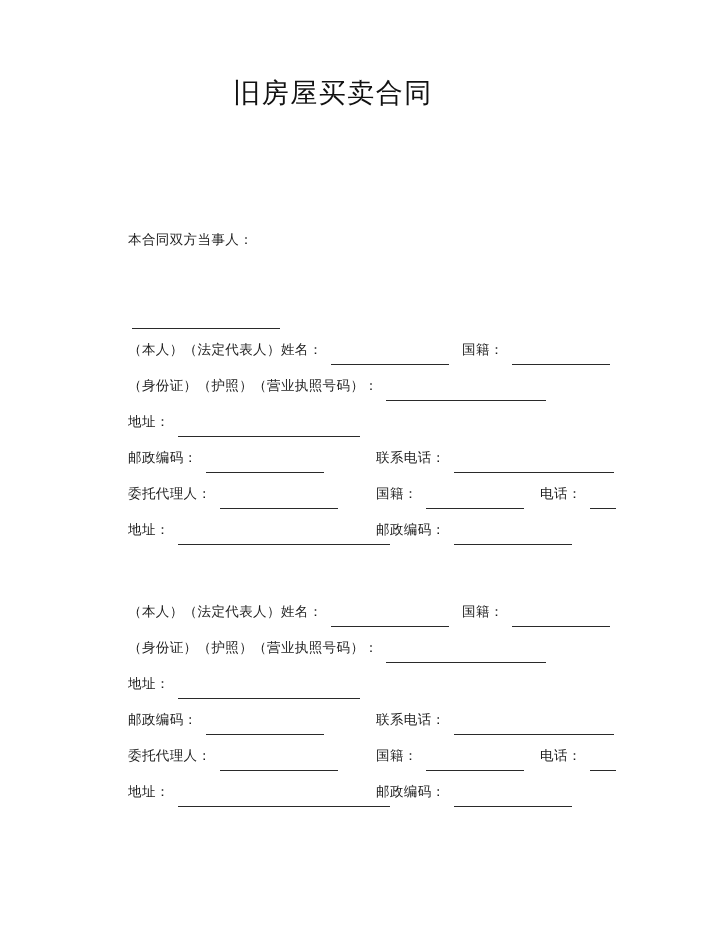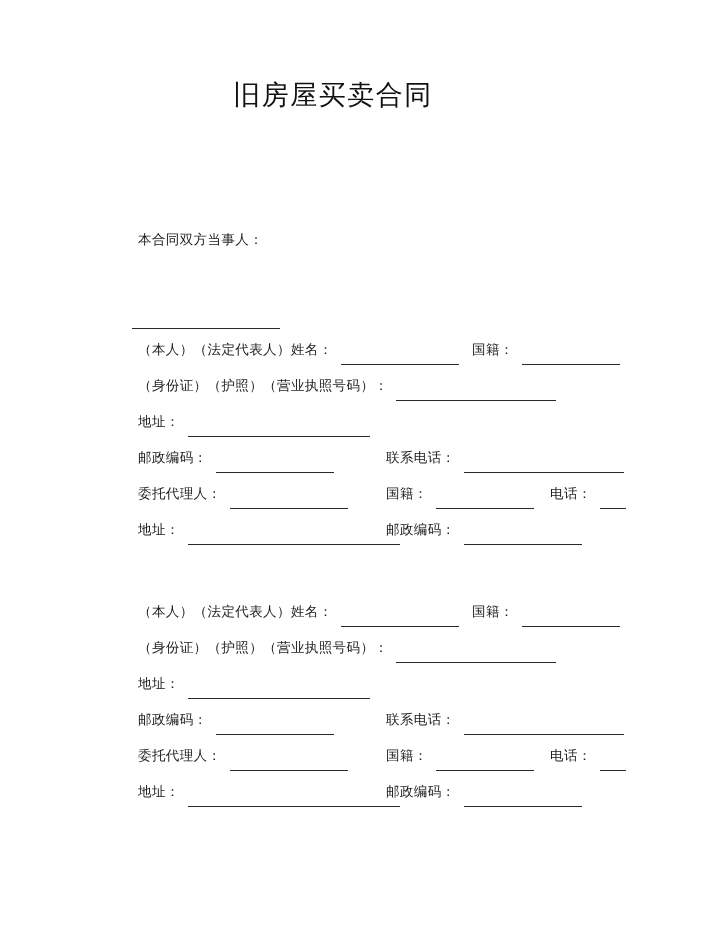--- a/index.html
+++ b/index.html
@@ -25,21 +25,21 @@
     box-sizing: border-box;
   }
 
   
   .doc-title {
     position: absolute;
     top: 78px;
     left: 0;
     width: 666px;
     text-align: center;
-    font-family: Liberation Serif, serif;
+    font-family: Liberation Mono, monospace;
     font-size: 27px;
     font-weight: 400;
     letter-spacing: 1.5px;
     color: #111111;
     line-height: 34px;
     white-space: nowrap;
   }
 
   
   .body-block {
@@ -63,21 +63,20 @@
     margin-top: 38px;
   }
 
   .line.intro {
     margin-bottom: 36px;
   }
 
   .lbl {
     display: inline-block;
     vertical-align: baseline;
-    margin-left: 10px;
   }
 
   
   .blank {
     display: inline-block;
     vertical-align: bottom;
     border-bottom: 1.3px solid #2a2a2a;
     height: 15px;
     margin: 0 2px 3px 4px;
   }

